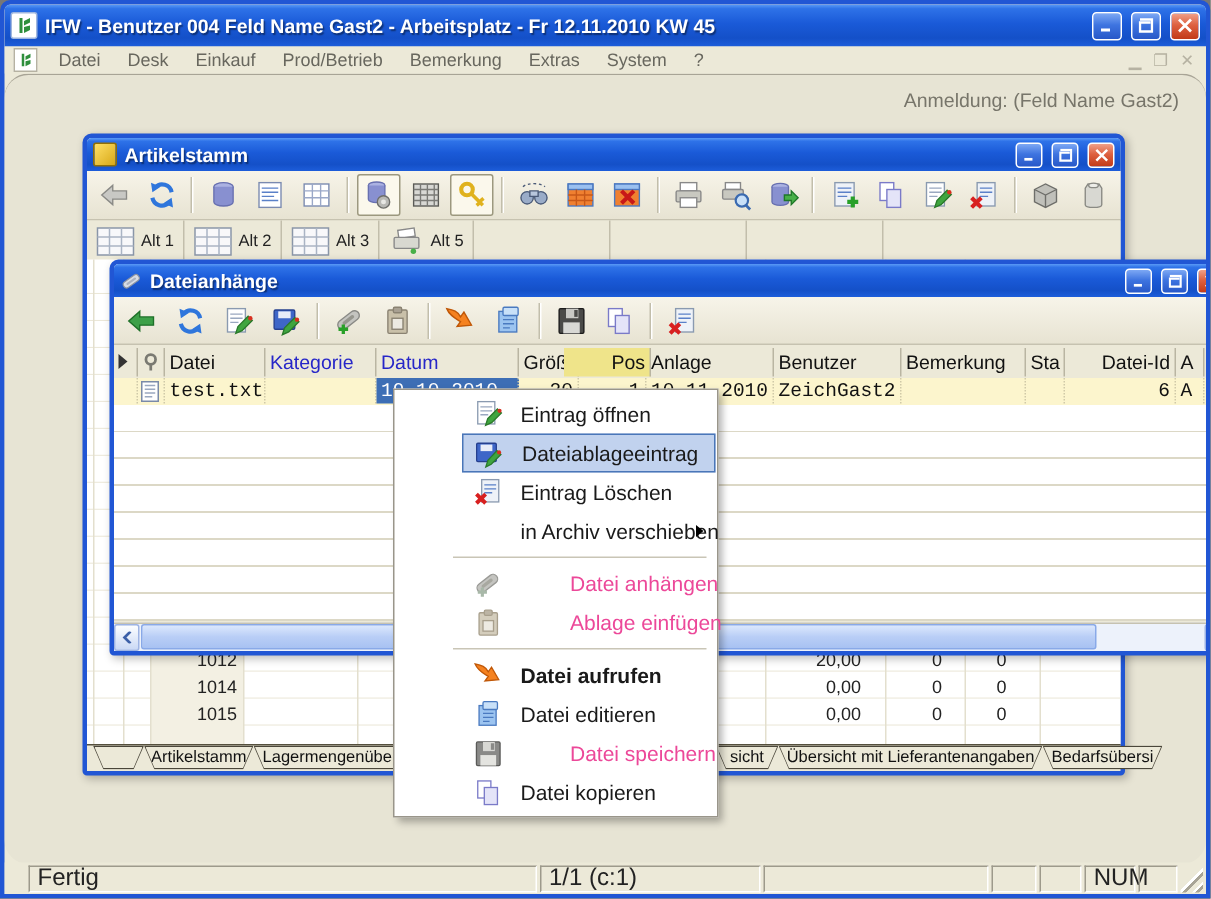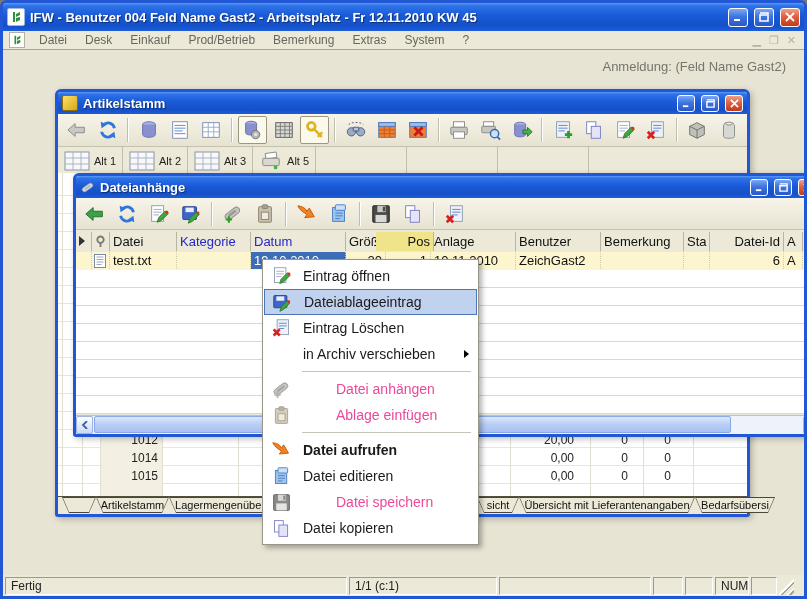--- a/index.html
+++ b/index.html
@@ -14,66 +14,66 @@
   .wbtn{width:20px;height:19px;border:1px solid #fff;border-radius:3px;box-sizing:border-box;
     background:linear-gradient(180deg,#7DA8F4 0%,#3E74E0 45%,#2858C8 100%);display:flex;align-items:center;justify-content:center;margin-left:1px;}
   .wbtn.close{background:linear-gradient(180deg,#F0A088 0%,#DE6140 45%,#C23A18 100%);}
   .wbtn svg{display:block}
   .sm .wbtn{width:18px;height:17px;}
   
   #menubar{height:18px;background:#ECE9D8;display:flex;align-items:center;font-size:12px;color:#68675E;padding:0 6px;gap:2px;}
   .mitem{padding:1px 8px;}
   .mdis{color:#B6B2A2;font-size:11px;letter-spacing:2px;margin-left:4px;}
   
-  #desktop{position:absolute;left:0;top:46px;width:801px;height:526px;background:#E7E4D4;border-top:1px solid #A8A496;overflow:hidden;}
+  #desktop{position:absolute;left:0;top:46px;width:801px;height:526px;background:#E7E4D4;border-top:1px solid #A8A496;overflow:hidden;border-radius:16px;}
   #anmeldung{position:absolute;top:9px;right:18px;font-size:13px;color:#77756A;}
   
   .win{position:absolute;box-sizing:border-box;border:3px solid #2156D4;border-radius:6px 6px 3px 3px;background:#ECE9D8;box-shadow:2px 2px 6px rgba(0,0,0,.25);}
   .ctbar{height:22px;border-radius:3px 3px 0 0;}
   
   .tools{display:flex;align-items:center;gap:2px;padding:2px 4px;box-sizing:border-box;background:linear-gradient(180deg,#F7F4E9,#E7E3D2);border-bottom:1px solid #C6C2B0;}
   .tbtn{width:28px;height:26px;display:flex;align-items:center;justify-content:center;border:1px solid transparent;border-radius:2px;}
   .tbtn.pressed{background:#FBF8EC;border:1px solid #9C987F;}
   .tsep{width:0;height:24px;border-left:1px solid #C2BEAB;border-right:1px solid #FFFFFF;margin:0 3px;}
   .altcell{display:flex;align-items:center;gap:4px;font-size:11px;color:#222;padding:0 6px;height:27px;border-right:1px solid #C2BEAB;}
   
   .hdrrow{position:absolute;height:20px;background:#ECE9D8;border-bottom:1px dotted #8F8B7A;font-size:13px;color:#111;}
   .hcell{position:absolute;top:0;height:19px;line-height:19px;padding:0 3px;box-sizing:border-box;border-right:1px solid #B9B5A2;overflow:hidden;white-space:nowrap;}
   .hblue{color:#2626C8;}
   .hpos{background:#EFE48A;text-align:right;}
   .rt{text-align:right;}
   .drow{position:absolute;height:18px;background:#FCF5CD;border-bottom:1px dotted #8F8B7A;font-size:13px;color:#111;}
-  .dcell{position:absolute;top:0;height:17px;line-height:17px;padding:0 3px;box-sizing:border-box;border-right:1px dotted #CFC9A8;overflow:hidden;white-space:nowrap;}
+  .dcell{position:absolute;top:0;height:17px;line-height:17px;padding:0 3px;box-sizing:border-box;border-right:1px dotted #CFC9A8;overflow:hidden;white-space:nowrap;font-family:Liberation Mono, monospace;}
   .selcell{background:#3D6EB5;color:#fff;}
   .listbody{position:absolute;background:#fff;background-image:repeating-linear-gradient(180deg,transparent 0 17px,#DCD8C6 17px 18px);}
   
   .hscroll{position:absolute;height:18px;background:#EDF2FB;border-top:1px solid #C6C2B0;display:flex;}
   .sbtn{width:17px;height:100%;background:linear-gradient(180deg,#FDFEFF,#CAD9F5);border:1px solid #9EB4E4;border-radius:2px;box-sizing:border-box;display:flex;align-items:center;justify-content:center;}
   .sthumb{position:absolute;left:18px;top:0;height:17px;border:1px solid #89A9E8;border-radius:2px;background:linear-gradient(180deg,#DCE8FD,#B9CEF6 50%,#A8C2F2);box-sizing:border-box;}
   
   #ctxmenu{position:absolute;background:#fff;border:1px solid #99958A;box-shadow:3px 3px 5px rgba(0,0,0,.30);padding:3px 1px;box-sizing:border-box;z-index:30;}
-  .mi{height:26px;display:flex;align-items:center;gap:9px;padding:0 6px 0 4px;font-size:14px;color:#1a1a1a;position:relative;}
+  .mi{height:26px;display:flex;align-items:center;gap:9px;padding:0 6px 0 4px;font-size:14px;color:#1a1a1a;position:relative;margin-left:44px;}
   .mi .micap{white-space:nowrap;}
   .mi.hl{background:#C1D2EE;border:1px solid #4A76B8;box-sizing:border-box;}
   .mi.dis{color:#ec4899;gap:42px;}
   .mi.bold{font-weight:bold;}
   .mi .ig{width:26px;height:22px;display:flex;align-items:center;justify-content:center;flex:none;}
   .msep{height:1px;background:#C9C5B6;margin:4px 6px 4px 38px;}
   .subarrow{position:absolute;right:8px;width:0;height:0;border-left:5px solid #000;border-top:4px solid transparent;border-bottom:4px solid transparent;}
   
   .bgtable{position:absolute;background:#fff;font-size:12px;color:#222;}
   .vline{position:absolute;top:0;bottom:0;width:1px;background:#E3DFCE;}
   .bgnum{position:absolute;height:18px;line-height:18px;text-align:right;}
   .shade{position:absolute;top:0;bottom:0;background:#F3F0E3;}
   
   .tab{position:absolute;height:16px;background:#4A463A;clip-path:polygon(0 0,100% 0,calc(100% - 7px) 100%,7px 100%);}
   .tab>span{position:absolute;left:1px;right:1px;top:1px;bottom:1px;background:#ECE9D8;clip-path:polygon(0 0,100% 0,calc(100% - 6px) 100%,6px 100%);
     display:flex;align-items:center;justify-content:center;font-size:11px;color:#111;white-space:nowrap;overflow:hidden;}
   
-  #statusbar{position:absolute;left:0;bottom:0;width:801px;height:21px;background:#ECE9D8;display:flex;align-items:stretch;gap:2px;padding:2px 2px 1px 2px;box-sizing:border-box;font-size:12px;color:#222;}
+  #statusbar{position:absolute;left:0;bottom:0;width:801px;height:21px;background:#ECE9D8;display:flex;align-items:stretch;gap:2px;padding:2px 2px 1px 16px;box-sizing:border-box;font-size:16px;color:#222;}
   .spanel{border:1px solid;border-color:#9D9A8B #FFFFFF #FFFFFF #9D9A8B;padding:0 5px;display:flex;align-items:center;box-sizing:border-box;}
   .grip{width:15px;border:none;background:
      linear-gradient(135deg,transparent 0 50%,#fff 50% 58%,#A8A496 58% 66%,transparent 66% 78%,#fff 78% 84%,#A8A496 84% 92%,transparent 92%);}
   .ico{display:block}
 </style>
 </head>
 <body>
 
 <div id="screen">
 

